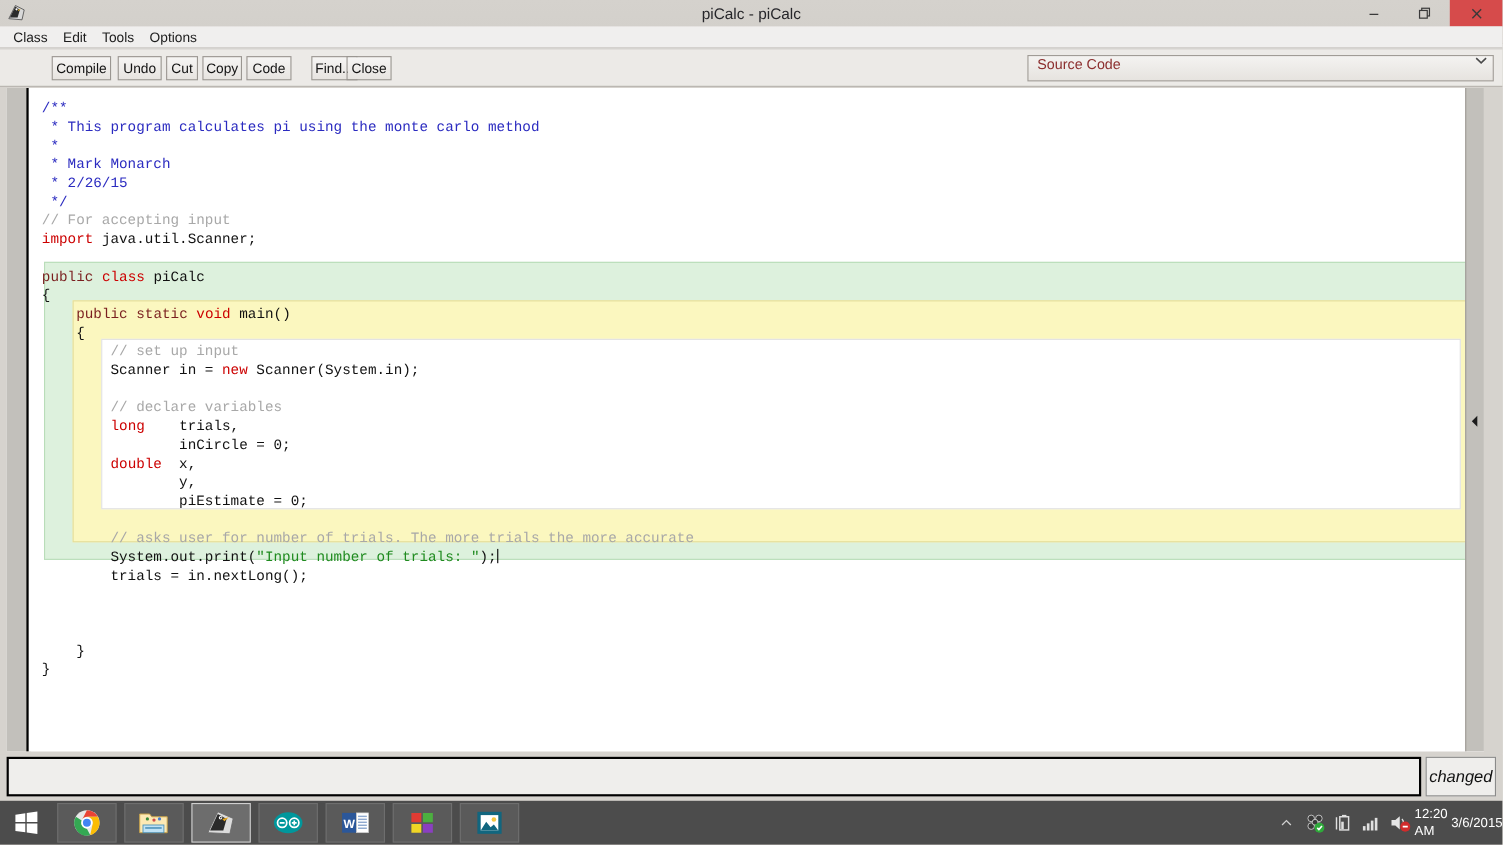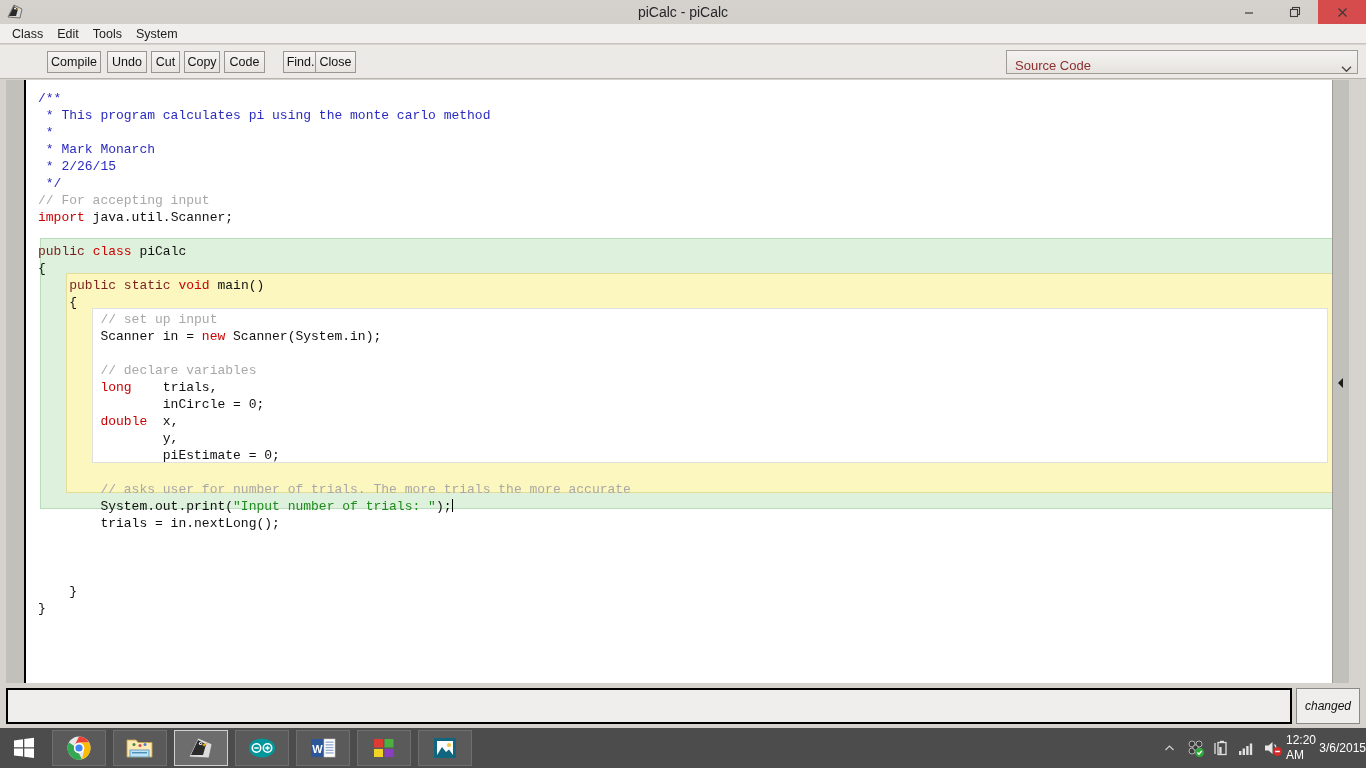--- a/index.html
+++ b/index.html
@@ -78,25 +78,25 @@
     color: #131313;
     display: flex; align-items: center; justify-content: center;
     padding: 0 7px;
     box-sizing: border-box;
     cursor: default;
     margin-left: 39px;
   }
 
   .combo {
     position: absolute; top: 5px; right: 8px;
-    width: 352px; height: 24px;
+    width: 424px; height: 24px;
     background: linear-gradient(to bottom, #f4f3f1, #e6e3df);
     border: 1px solid #a09c96;
     box-sizing: border-box;
-    display: flex; align-items: flex-end;
+    display: flex; align-items: flex-start;
     cursor: default;
     margin-left: 47px;
   }
   .combo-label {
     flex: 1;
     font-size: 13px;
     color: #8c2f2f;
     padding-left: 8px;
     font-family: "Liberation Sans", sans-serif;
   }
@@ -208,21 +208,21 @@
     padding: 4px 6px;
   }
   .changed-box {
     position: absolute; left: 1296px; top: 2px;
     width: 64px; height: 36px;
     background: #efeeec;
     border: 1px solid #8a8a8a;
     box-sizing: border-box;
     display: flex; align-items: center; justify-content: center;
     font-style: italic;
-    font-size: 12px;
+    font-size: 15px;
     color: #111;
   }
 
   
   .taskbar {
     position: absolute; left: 0; top: 728px;
     width: 1366px; height: 40px;
     background: #4c4c4c;
   }
   .start-btn {
@@ -291,21 +291,21 @@
           <line x1="2.5" y1="2.5" x2="10.5" y2="10.5" stroke-width="1.3"></line>
           <line x1="10.5" y1="2.5" x2="2.5" y2="10.5" stroke-width="1.3"></line>
         </svg>
     </div>
   </div>
 
   <div class="menubar">
     <div class="menu-item">Class</div>
     <div class="menu-item">Edit</div>
     <div class="menu-item">Tools</div>
-    <div class="menu-item">System</div>
+    <div class="menu-item">Options</div>
   </div>
 
   <div class="toolbar">
     <div class="tool-btn" style="left:8px;  width:54px;">Compile</div>
     <div class="tool-btn" style="left:68px; width:40px;">Undo</div>
     <div class="tool-btn" style="left:112px;width:29px;">Cut</div>
     <div class="tool-btn" style="left:145px;width:36px;">Copy</div>
     <div class="tool-btn" style="left:185px;width:41px;">Code</div>
     <div class="tool-btn" style="left:244px;width:42px;">Find...</div>
     <div class="tool-btn" style="left:276px;width:41px;">Close</div>

